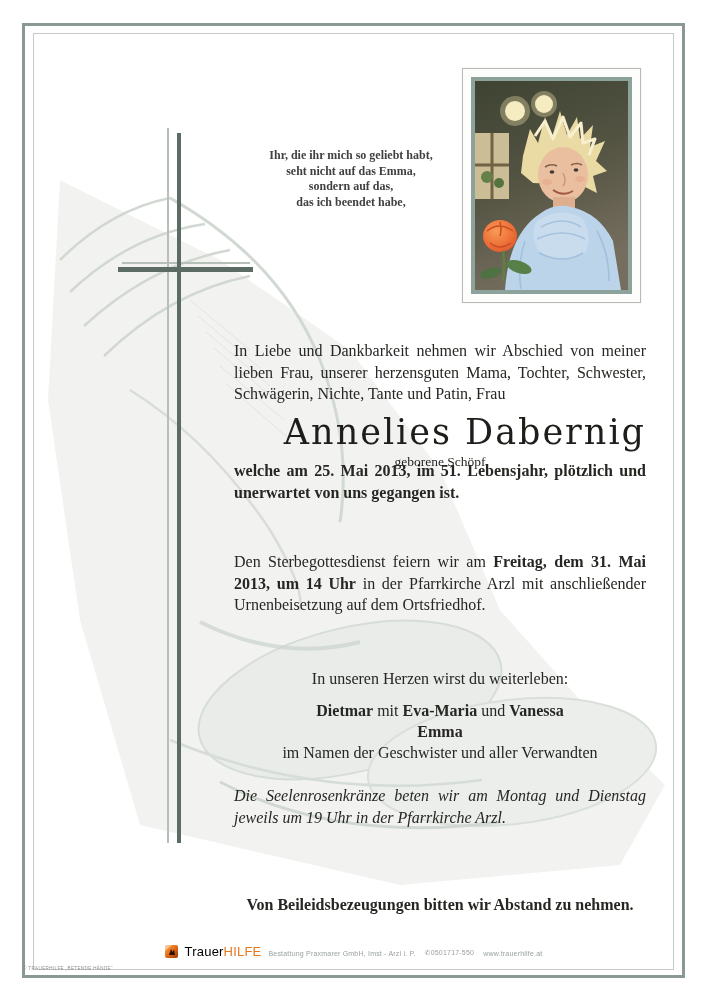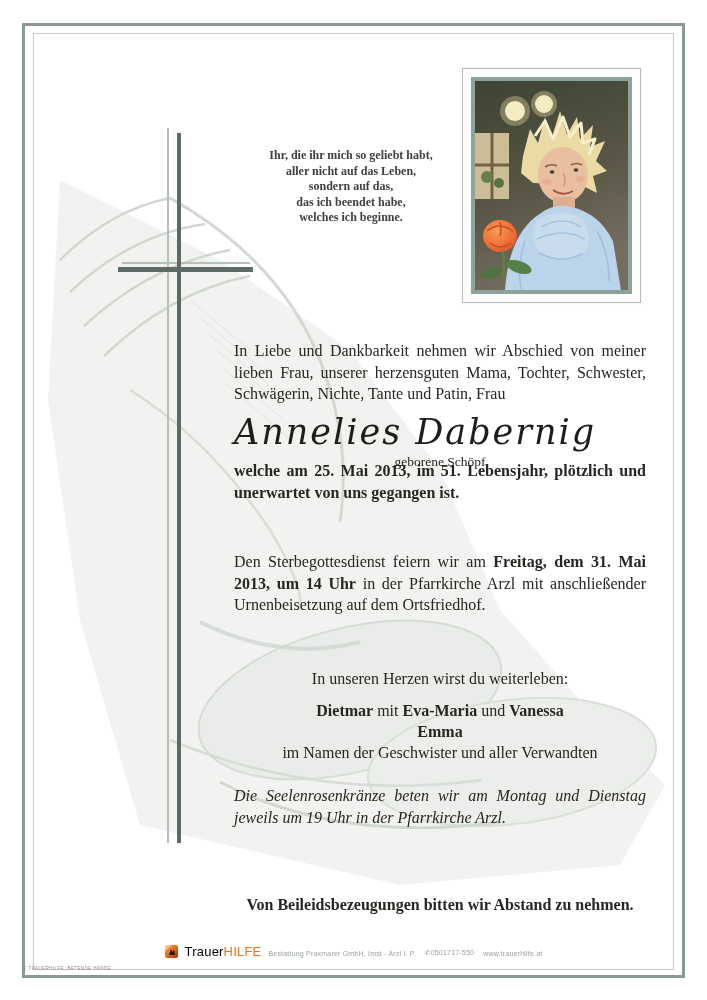--- a/index.html
+++ b/index.html
@@ -36,22 +36,22 @@
   .photo-mat { width:100%; height:100%; border:4px solid #8da29b; overflow:hidden; }
   .photo-mat svg { display:block; }
 
   
   .col { position:absolute; left:234px; width:412px; color:#262622; }
   .just { text-align:justify; }
   .p { font-size:16px; line-height:21.5px; }
   .b { font-weight:bold; }
   .center { text-align:center; }
 
-  .name { position:absolute; left:234px; top:412px; width:412px; text-align:left;
-          font-family:"DejaVu Serif", serif; font-style:italic; font-weight:500;
+  .name { position:absolute; left:234px; top:412px; width:412px; text-align:right;
+          font-family:"DejaVu Serif", serif; font-weight:500;
           font-size:35px; letter-spacing:2px; color:#1d1d1a; }
   .maiden { position:absolute; left:234px; top:454px; width:412px; text-align:center;
             font-size:13.5px; color:#262622; }
 
   
   .footer { position:absolute; left:0; top:944px; width:707px; display:flex;
             justify-content:center; align-items:center; gap:7px; }
   .brand { font-family:"Liberation Sans", sans-serif; font-size:13px; letter-spacing:.2px; }
   .brand .t1 { color:#000000; font-weight:500; }
   .brand .t2 { color:#e8781e; font-weight:500; }
@@ -97,24 +97,23 @@
 
   <div>
     <div class="cross-bar cv-light"></div>
     <div class="cross-bar ch-light"></div>
     <div class="cross-bar cv-dark"></div>
     <div class="cross-bar ch-dark"></div>
   </div>
 
   <div class="quote">
     <div>Ihr, die ihr mich so geliebt habt,</div>
-    <div>aller nicht auf das Leben,</div>
+    <div>seht nicht auf das Emma,</div>
     <div>sondern auf das,</div>
     <div>das ich beendet habe,</div>
-    <div>welches ich beginne.</div>
   </div>
 
   <div class="photo-frame">
     <div class="photo-mat">
       <svg width="153" height="209" viewBox="0 0 153 209">
         <defs>
           <linearGradient id="bgG" x1="0" y1="0" x2="0.3" y2="1">
             <stop offset="0" stop-color="#343a28"></stop>
               <stop offset="0.5" stop-color="#4a4a38"></stop>
             <stop offset="1" stop-color="#6e6656"></stop>

